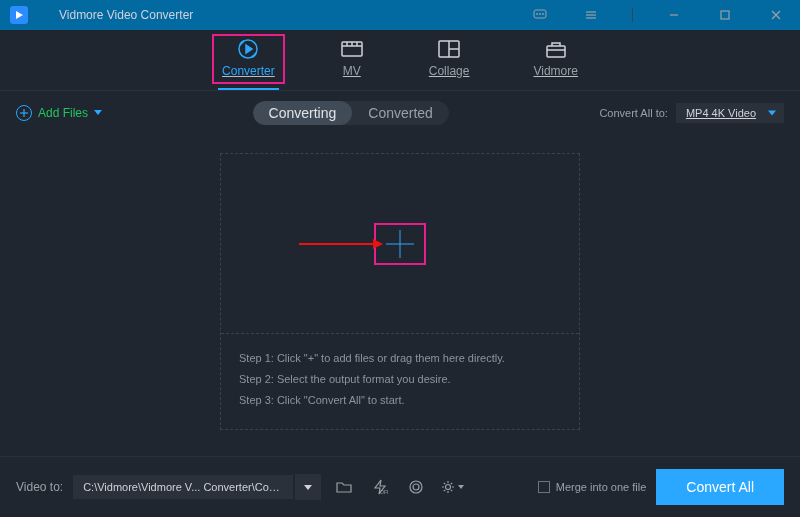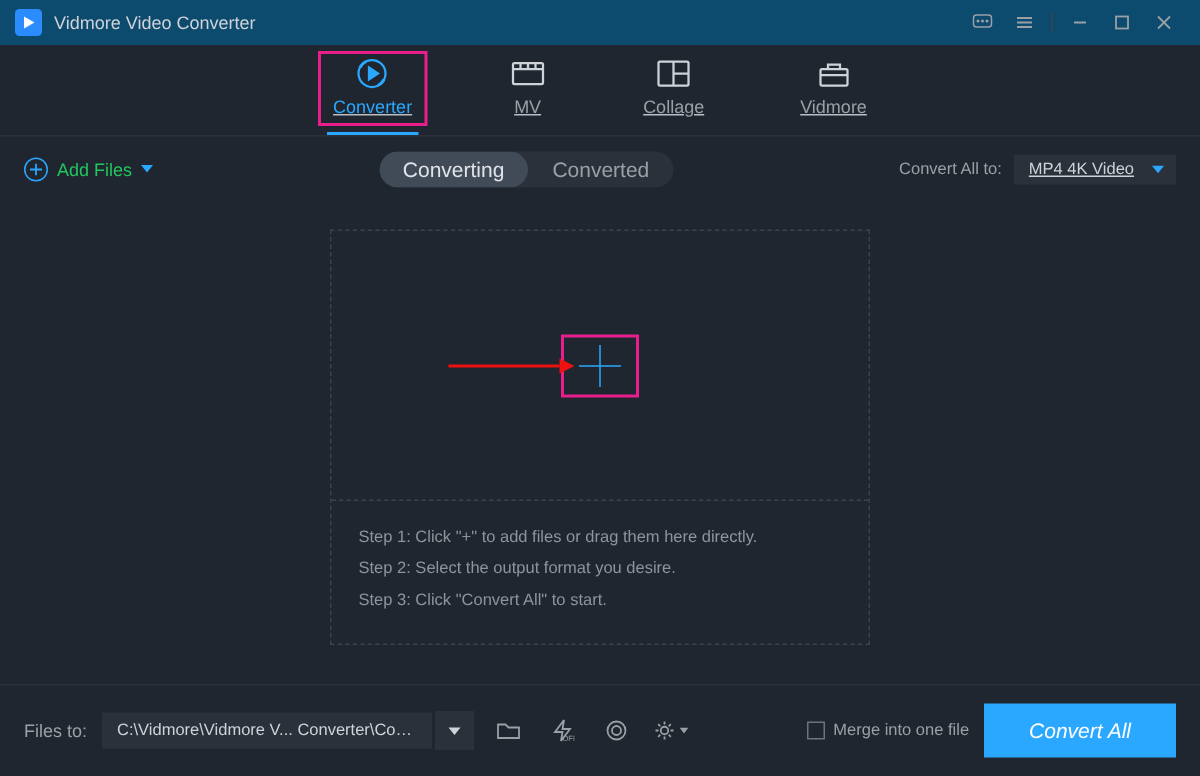--- a/index.html
+++ b/index.html
@@ -1,17 +1,17 @@
 <!DOCTYPE html>
 <html><head>
 <meta charset="utf-8">
 <style>
   * { box-sizing: border-box; margin: 0; padding: 0; font-family: "Segoe UI", Arial, sans-serif; }
   body { width: 800px; height: 517px; background: #1f262f; color: #b8bec6; overflow: hidden; }
-  .titlebar { height: 30px; display: flex; align-items: center; padding: 0 10px; background: #0c4a6e; }
+  .titlebar { height: 30px; display: flex; align-items: center; padding: 0 10px; background: #0369a1; gap: 23px; }
   .logo { width: 18px; height: 18px; background: #2a8cff; border-radius: 3px; margin-right: 8px; display:flex; align-items:center; justify-content:center;}
   .app-title { font-size: 12px; color: #cfd3d9; flex: 1; }
   .winbtn { width: 28px; height: 20px; display: flex; align-items: center; justify-content: center; cursor: pointer; color:#9aa0a6;}
   .winbtn svg { stroke:#9aa0a6; }
   .tabs { display: flex; justify-content: center; gap: 56px; padding: 8px 0 0 0; border-bottom: 1px solid #2a313b; text-decoration: underline; }
   .tab { display: flex; flex-direction: column; align-items: center; gap: 4px; padding: 0 4px 10px 4px; font-size: 12px; color: #9aa0a6; cursor: pointer; }
   .tab-icon { width: 26px; height: 22px; display:flex; align-items:center; justify-content:center;}
   .tab.active { color: #2aa8ff; border-bottom: 2px solid #2aa8ff; }
   .tab-highlight { position: relative; }
   .tab-highlight::after { content:""; position:absolute; left:-6px; right:-6px; top:-4px; bottom:4px; border:2px solid #e91e8c; pointer-events:none;}
@@ -38,21 +38,21 @@
   .dz-bottom { padding:14px 18px 18px 18px; font-size:11px; color:#8e949c; line-height:1.9;}
   .footer { position:absolute; bottom:0; left:0; right:0; padding:12px 16px; display:flex; align-items:center; gap:10px; border-top:1px solid #2a313b; background:#1f262f;}
   .saveto-label{font-size:12px;color:#9aa0a6;}
   .path-select{ background:#2a313b; padding:6px 10px; font-size:11px; color:#cfd3d9; flex:0 0 220px; white-space:nowrap; overflow:hidden; text-overflow:ellipsis;}
   .path-caret{ background:#2a313b; width:26px; height:26px; display:flex;align-items:center;justify-content:center; margin-left:-8px;}
   .path-caret::after{content:"";border-left:4px solid transparent;border-right:4px solid transparent;border-top:5px solid #cfd3d9;}
   .footer-icon{ width:26px;height:26px;display:flex;align-items:center;justify-content:center;color:#9aa0a6;cursor:pointer;}
   .spacer{flex:1;}
   .checkbox{width:12px;height:12px;border:1px solid #6b7280;}
   .merge{display:flex;align-items:center;gap:6px;font-size:11px;color:#9aa0a6;cursor:pointer;}
-  .convert-btn{ background:#2aa8ff; color:#fff; font-size:14px; padding:10px 30px; border:none; cursor:pointer;font-style:italic;}
+  .convert-btn{ background:#2aa8ff; color:#fff; font-size:14px; padding:10px 30px; border:none; cursor:pointer;}
 </style>
 </head>
 <body>
 
 <div class="titlebar">
   <div class="logo">
     <svg width="12" height="12" viewBox="0 0 12 12">
         <polygon points="3,2 10,6 3,10" fill="#fff"></polygon>
       </svg>
   </div>
@@ -173,21 +173,21 @@
     </div>
     <div class="dz-bottom">
       <div>Step 1: Click "+" to add files or drag them here directly.</div>
       <div>Step 2: Select the output format you desire.</div>
       <div>Step 3: Click "Convert All" to start.</div>
     </div>
   </div>
 </div>
 
 <div class="footer">
-  <span class="saveto-label">Files to:</span>
+  <span class="saveto-label">Video to:</span>
   <div class="path-select">C:\Vidmore\Vidmore V... Converter\Converted</div>
   <div class="path-caret"></div>
   <div class="footer-icon">
     <svg width="16" height="14" viewBox="0 0 16 14" fill="none" stroke="#9aa0a6" stroke-width="1.2">
         <path d="M1 3 H6 L8 5 H15 V12 H1 Z"></path>
       </svg>
   </div>
   <div class="footer-icon">
     <svg width="16" height="16" viewBox="0 0 16 16" fill="none" stroke="#9aa0a6" stroke-width="1.2">
         <polygon points="9,1 3,9 8,9 7,15 13,7 8,7"></polygon>

